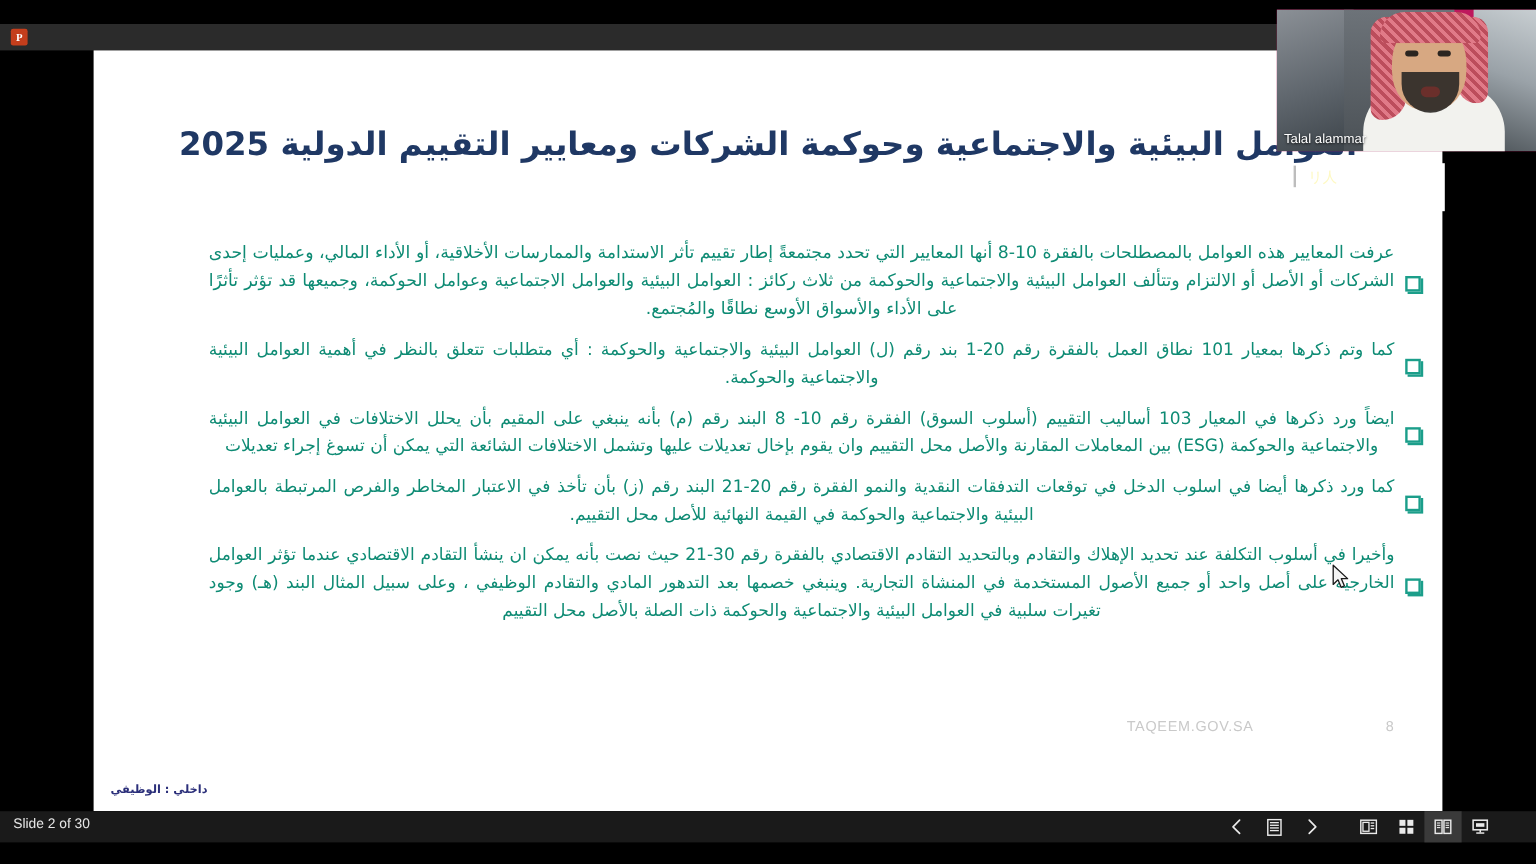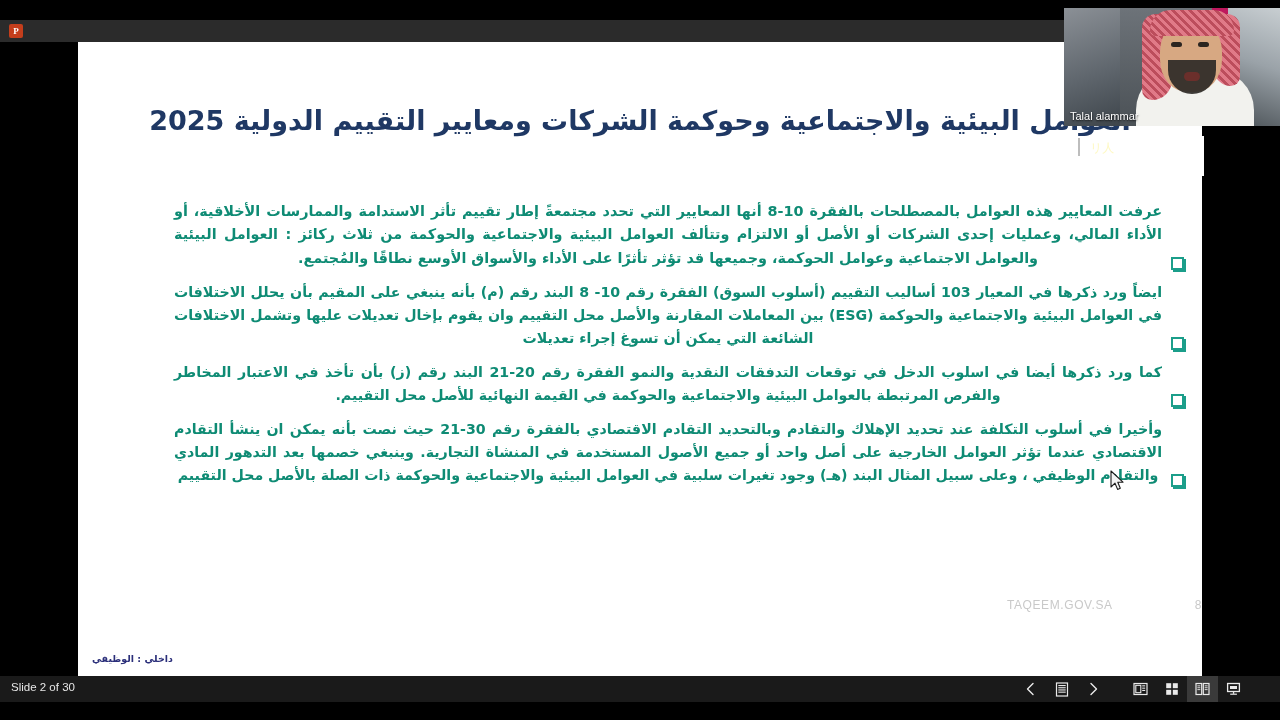--- a/index.html
+++ b/index.html
@@ -49,23 +49,22 @@
     font-family: "DejaVu Sans", "Liberation Sans", sans-serif;
   }
 
   .body-block {
     position: absolute; right: 18px; top: 158px;
     width: 1010px;
     direction: rtl;
     text-align: right;
   }
   .bullet-row {
-    display: flex; flex-direction: row; align-items: flex-end;
+    display: flex; flex-direction: row; align-items: center;
     margin-bottom: 11px;
-    font-weight: bold;
   }
   .bullet-mark {
     flex: 0 0 auto;
     width: 13px; height: 13px;
     margin-top: 4px; margin-left: 9px;
     border: 2px solid #1b9e8a;
     background: #ffffff;
     box-shadow: 2px 2px 0 0 #1b9e8a;
   }
   .bullet-text {
@@ -75,21 +74,21 @@
     line-height: 1.62;
     text-align: justify;
     text-align-last: center;
     font-family: "DejaVu Sans", "Liberation Sans", sans-serif;
   }
   .bullet-row.b1 .bullet-text { font-size: 14.4px; }
 
   .footer-brand {
     position: absolute; left: 0; right: 0; bottom: 64px;
     display: flex; justify-content: flex-end; align-items: center;
-    gap: 82px;
+    padding-right: 40px; gap: 110px;
     color: #c9c9c9; font-size: 12px; letter-spacing: .6px;
   }
   .footer-page { color: #c9c9c9; font-size: 12px; }
 
   .classification {
     position: absolute; left: 14px; bottom: 12px;
     direction: rtl;
     color: #2b2f7a; font-size: 9.5px; font-weight: bold;
     font-family: "DejaVu Sans", "Liberation Sans", sans-serif;
   }
@@ -195,20 +194,24 @@
 
     <div class="slide-title">العوامل البيئية والاجتماعية وحوكمة الشركات ومعايير التقييم الدولية 2025</div>
 
     <div class="body-block">
 
       <div class="bullet-row b1">
         <span class="bullet-mark"></span>
         <span class="bullet-text">عرفت المعايير هذه العوامل بالمصطلحات بالفقرة 10-8 أنها المعايير التي تحدد مجتمعةً إطار تقييم تأثر الاستدامة والممارسات الأخلاقية، أو الأداء المالي، وعمليات إحدى الشركات أو الأصل أو الالتزام وتتألف العوامل البيئية والاجتماعية والحوكمة من ثلاث ركائز : العوامل البيئية والعوامل الاجتماعية وعوامل الحوكمة، وجميعها قد تؤثر تأثرًا على الأداء والأسواق الأوسع نطاقًا والمُجتمع.</span>
       </div>
 
+      <div class="bullet-row">
+        <span class="bullet-mark"></span>
+        <span class="bullet-text">كما وتم ذكرها بمعيار 101 نطاق العمل بالفقرة رقم 20-1 بند رقم (ل) العوامل البيئية والاجتماعية والحوكمة : أي متطلبات تتعلق بالنظر في أهمية العوامل البيئية والاجتماعية والحوكمة.</span>
+      </div>
 
       <div class="bullet-row">
         <span class="bullet-mark"></span>
         <span class="bullet-text">ايضاً ورد ذكرها في المعيار 103 أساليب التقييم (أسلوب السوق) الفقرة رقم 10- 8 البند رقم (م) بأنه ينبغي على المقيم بأن يحلل الاختلافات في العوامل البيئية والاجتماعية والحوكمة (ESG) بين المعاملات المقارنة والأصل محل التقييم وان يقوم بإخال تعديلات عليها وتشمل الاختلافات الشائعة التي يمكن أن تسوغ إجراء تعديلات</span>
       </div>
 
       <div class="bullet-row">
         <span class="bullet-mark"></span>
         <span class="bullet-text">كما ورد ذكرها أيضا في اسلوب الدخل في توقعات التدفقات النقدية والنمو الفقرة رقم 20-21 البند رقم (ز) بأن تأخذ في الاعتبار المخاطر والفرص المرتبطة بالعوامل البيئية والاجتماعية والحوكمة في القيمة النهائية للأصل محل التقييم.</span>
       </div>

